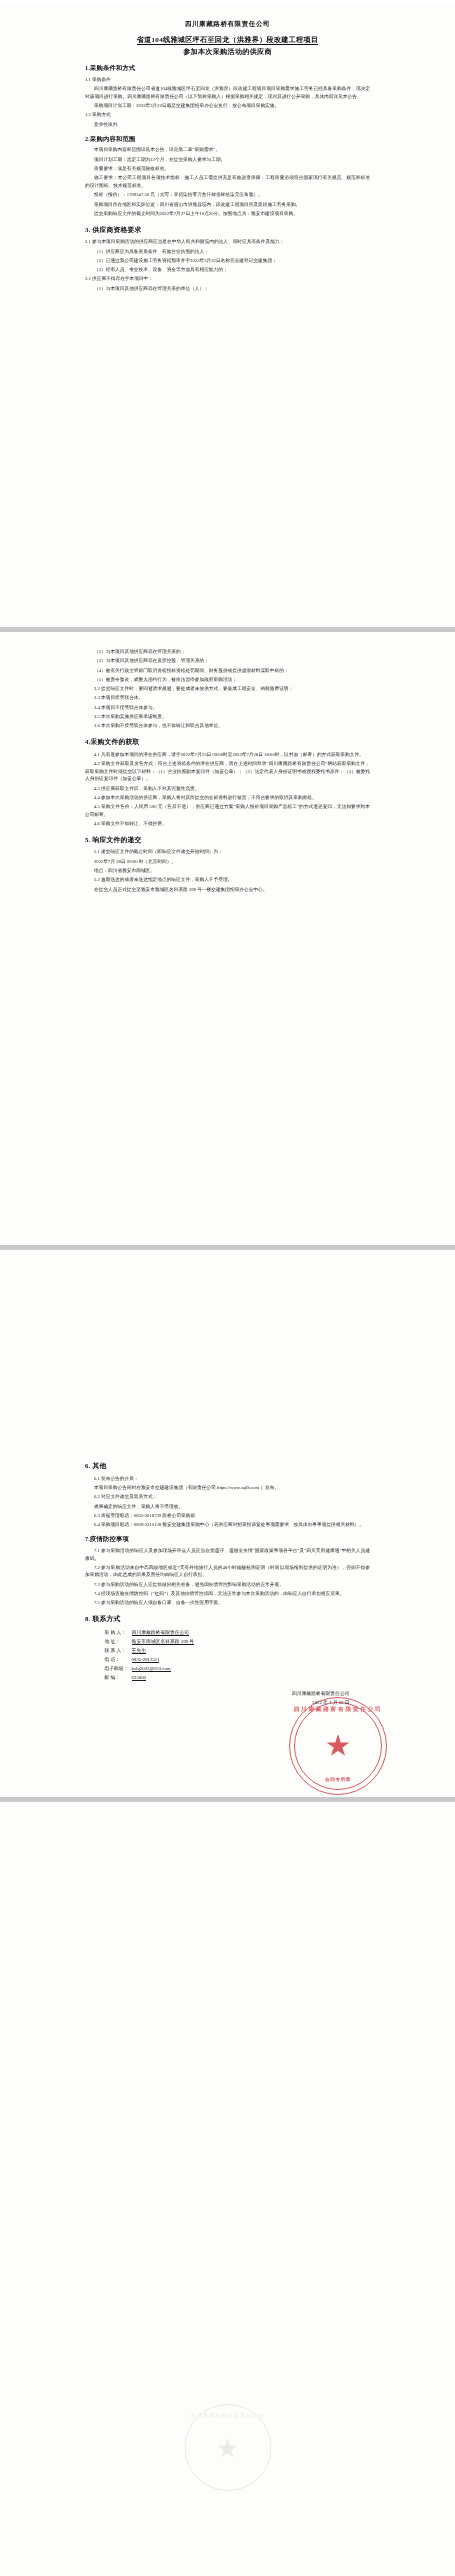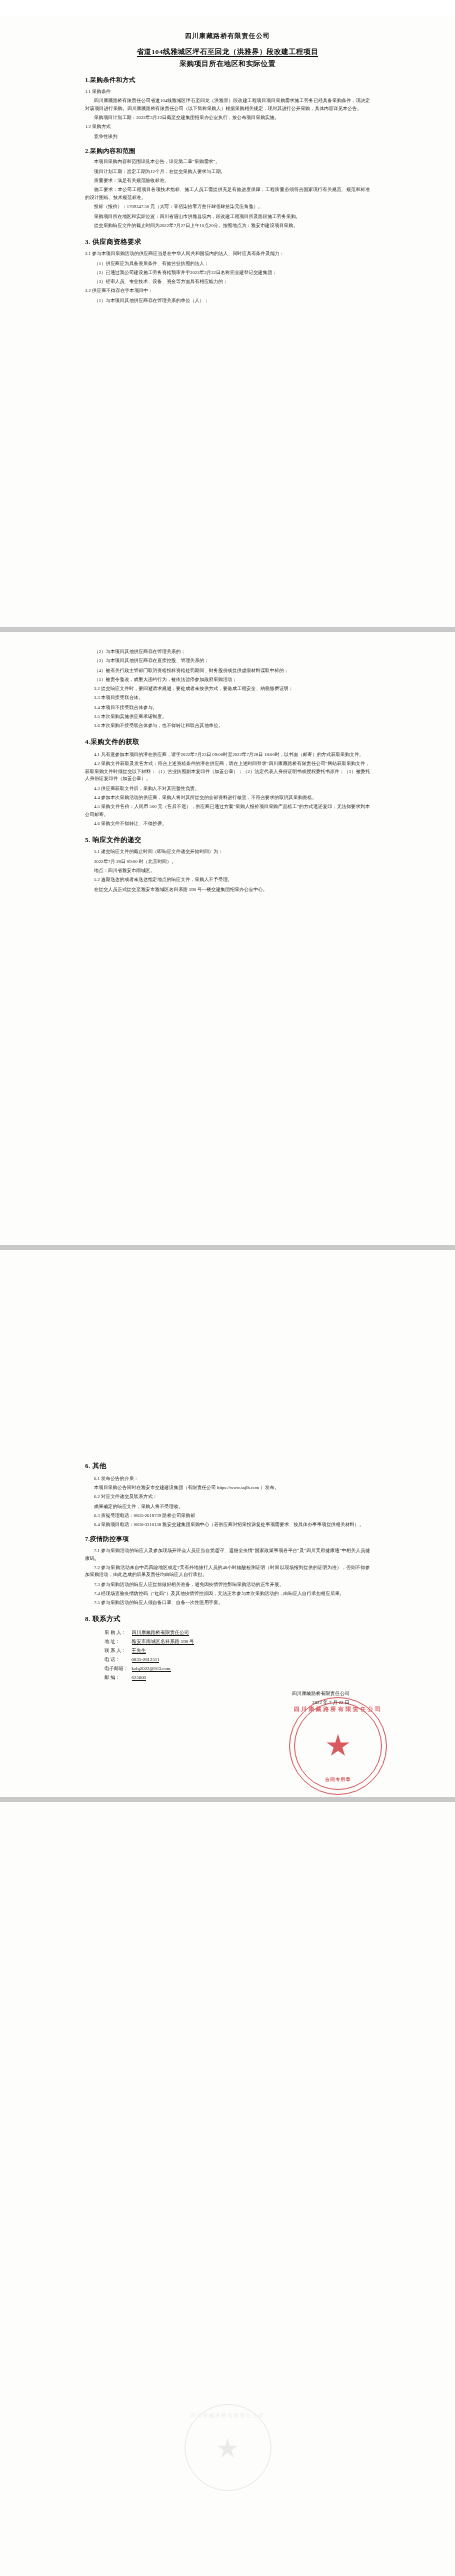--- a/index.html
+++ b/index.html
@@ -12,21 +12,21 @@
     position:relative;
     box-sizing:border-box;
   }
   .sheet{
     position:absolute;
     left:0;right:0;
     background:#fdfdfb;
     box-sizing:border-box;
   }
   
-  .sheet1{top:16px;height:632px;padding:16px 85px 0 85px;}
+  .sheet1{top:4px;height:632px;padding:16px 85px 0 85px;}
   .sheet2{top:632px;height:618px;padding:16px 85px 0 85px;}
   .sheet3{top:1250px;height:552px;padding:16px 85px 0 85px;}
   .sheet4{top:1802px;height:774px;padding:16px 85px 0 85px;}
   .gap{position:absolute;left:0;right:0;height:4.6px;background:#c9c9c9;}
 
   .company{
     text-align:center;
     font-size:6.5px;
     font-weight:bold;
     color:#111;
@@ -146,21 +146,21 @@
 </head>
 <body>
 
 <div class="page">
 
   <div class="sheet sheet1">
     <div class="company">四川康藏路桥有限责任公司</div>
     <div class="title">
       <span class="u">省道104线雅城区坪石至回龙（洪雅界）段改建工程项目</span>
     </div>
-    <div class="title2">采购项目所在地区和实际位置</div>
+    <div class="title2">参加本次采购活动的供应商</div>
 
     <h2 class="sec">1.采购条件和方式</h2>
     <p class="para">1.1 采购条件</p>
     <p class="para ind">四川康藏路桥有限责任公司省道104线雅城区坪石至回龙（洪雅界）段改建工程项目项目采购需求施工劳务已经具备采购条件，现决定对该项目进行采购。四川康藏路桥有限责任公司（以下简称采购人）根据采购相关规定，现对其进行公开采购，具体内容详见本公告。</p>
     <p class="para ind">采购项目计划工期：2022年3月22日截至交建集团招采办公室执行，按公布项目采购实施。</p>
     <p class="para">1.2 采购方式</p>
     <p class="para ind">竞争性谈判</p>
 
     <h2 class="sec">2.采购内容和范围</h2>
     <p class="para ind">本项目采购内容和范围详见本公告，详见第二章“采购需求”。</p>

